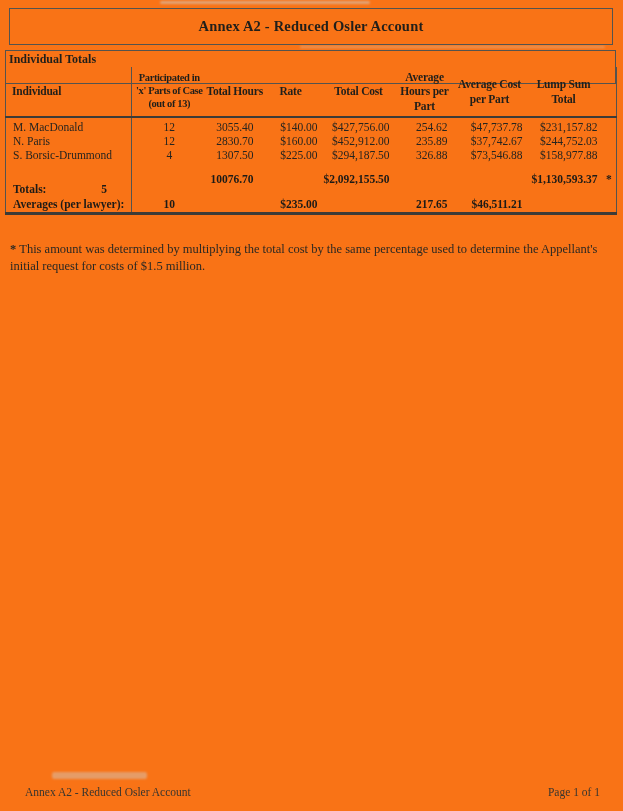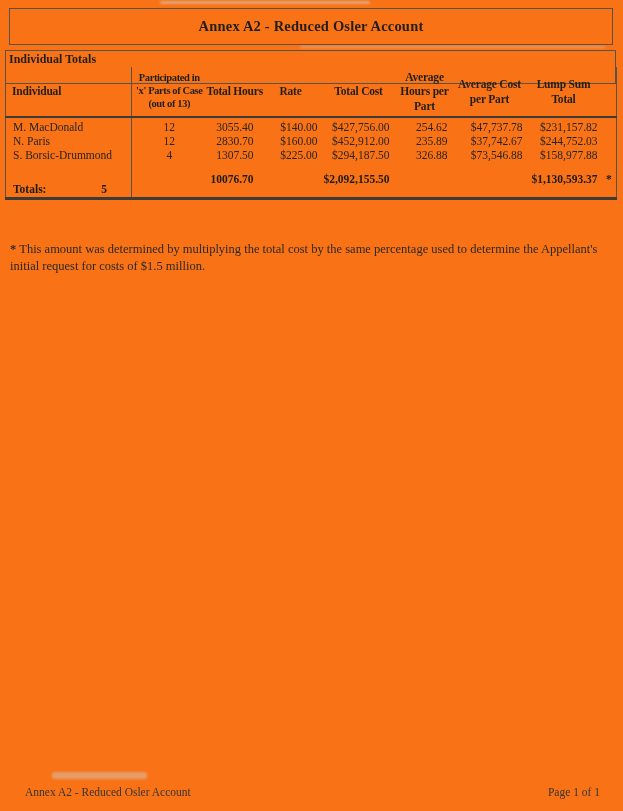--- a/index.html
+++ b/index.html
@@ -195,20 +195,31 @@
         </td>
         <td class="c-center"></td>
         <td class="c-num">10076.70</td>
         <td class="c-num pr-rate"></td>
         <td class="c-num">$2,092,155.50</td>
         <td class="c-num"></td>
         <td class="c-num pr-avgc"></td>
         <td class="c-num pr-lump">$1,130,593.37</td>
         <td class="c-star">*</td>
       </tr>
+      <tr>
+        <td class="c-name divider-right">Averages (per lawyer):</td>
+        <td class="c-center">10</td>
+        <td class="c-num"></td>
+        <td class="c-num pr-rate">$235.00</td>
+        <td class="c-num"></td>
+        <td class="c-num">217.65</td>
+        <td class="c-num pr-avgc">$46,511.21</td>
+        <td class="c-num pr-lump"></td>
+        <td class="c-star"></td>
+      </tr>
     </tfoot>
   </table>
 
   <div class="footnote">
     <span class="fn-marker">*</span><span>This amount was determined by multiplying the total cost by the same percentage used to determine the Appellant's initial request for costs of $1.5 million.</span>
   </div>
 
   <div class="page-footer">
     <span class="fl">Annex A2 - Reduced Osler Account</span>
     <span class="fr">Page 1 of 1</span>

